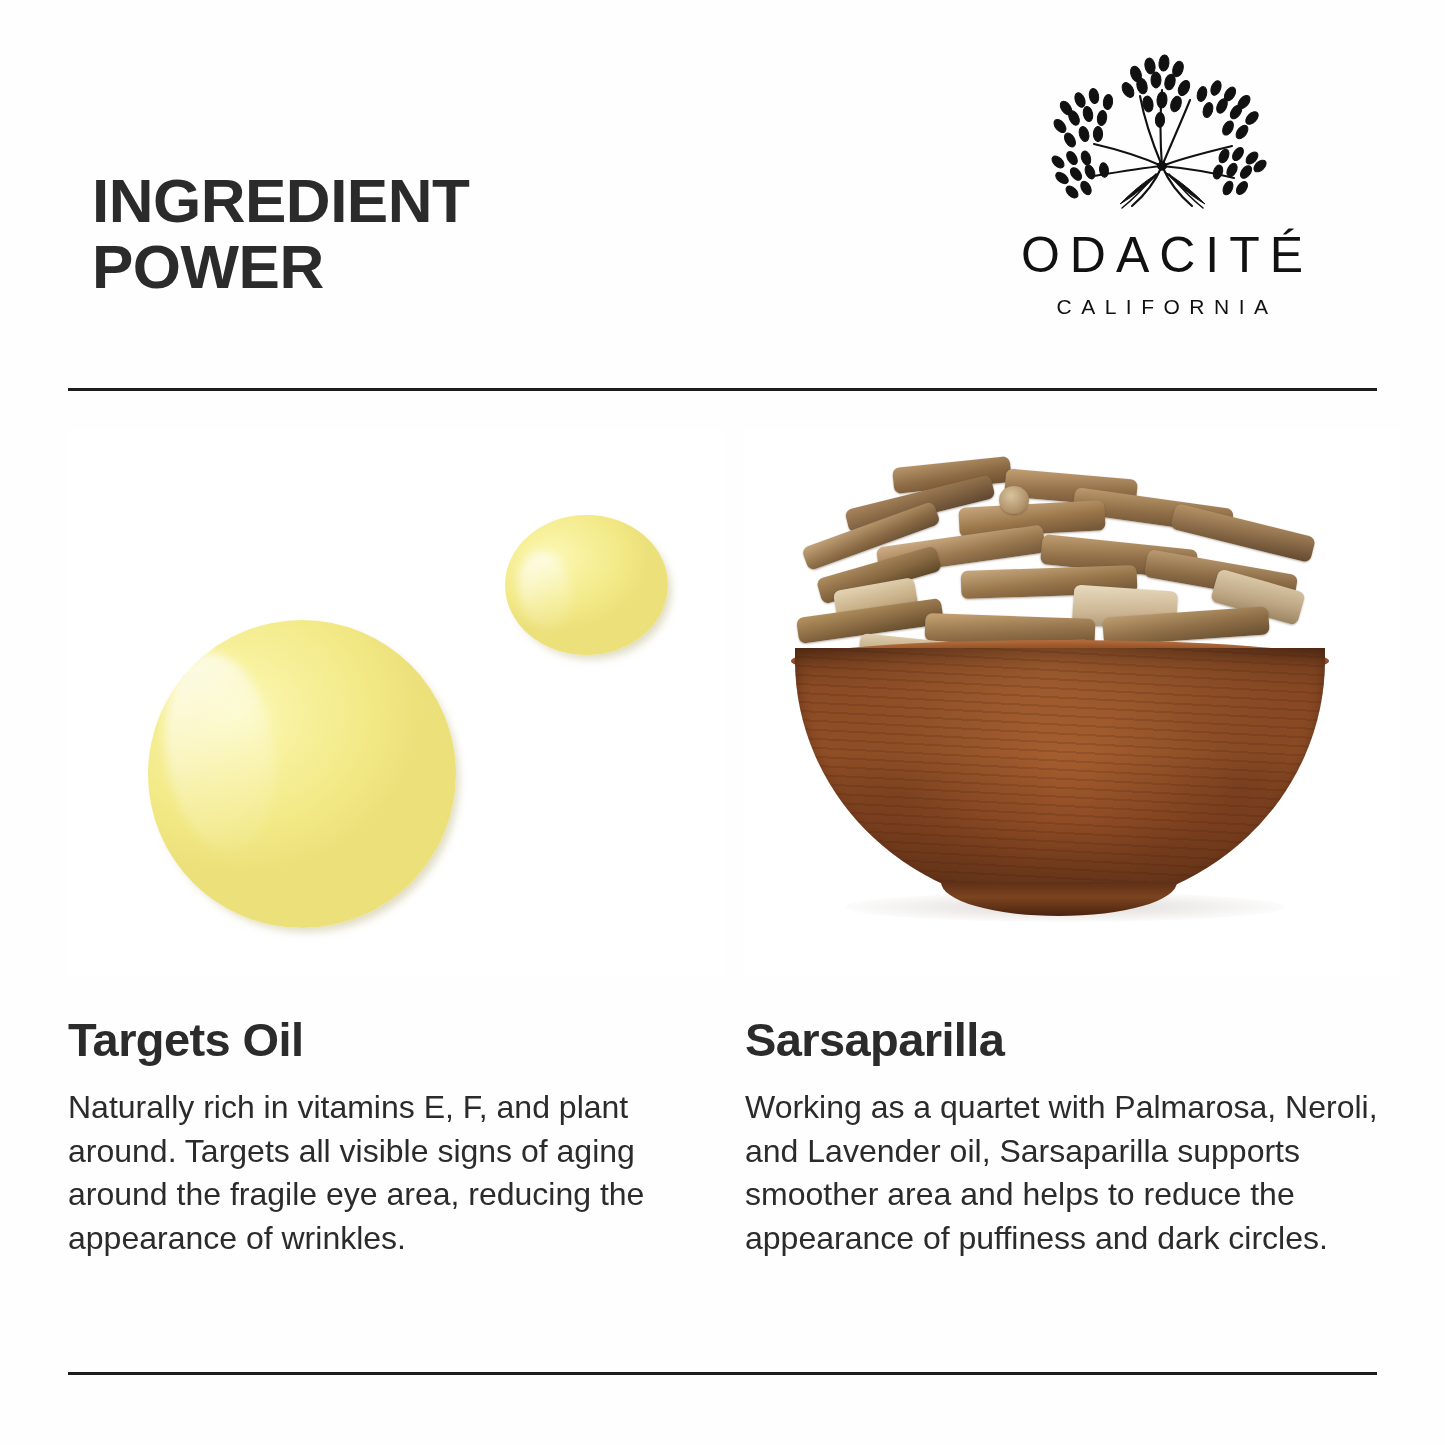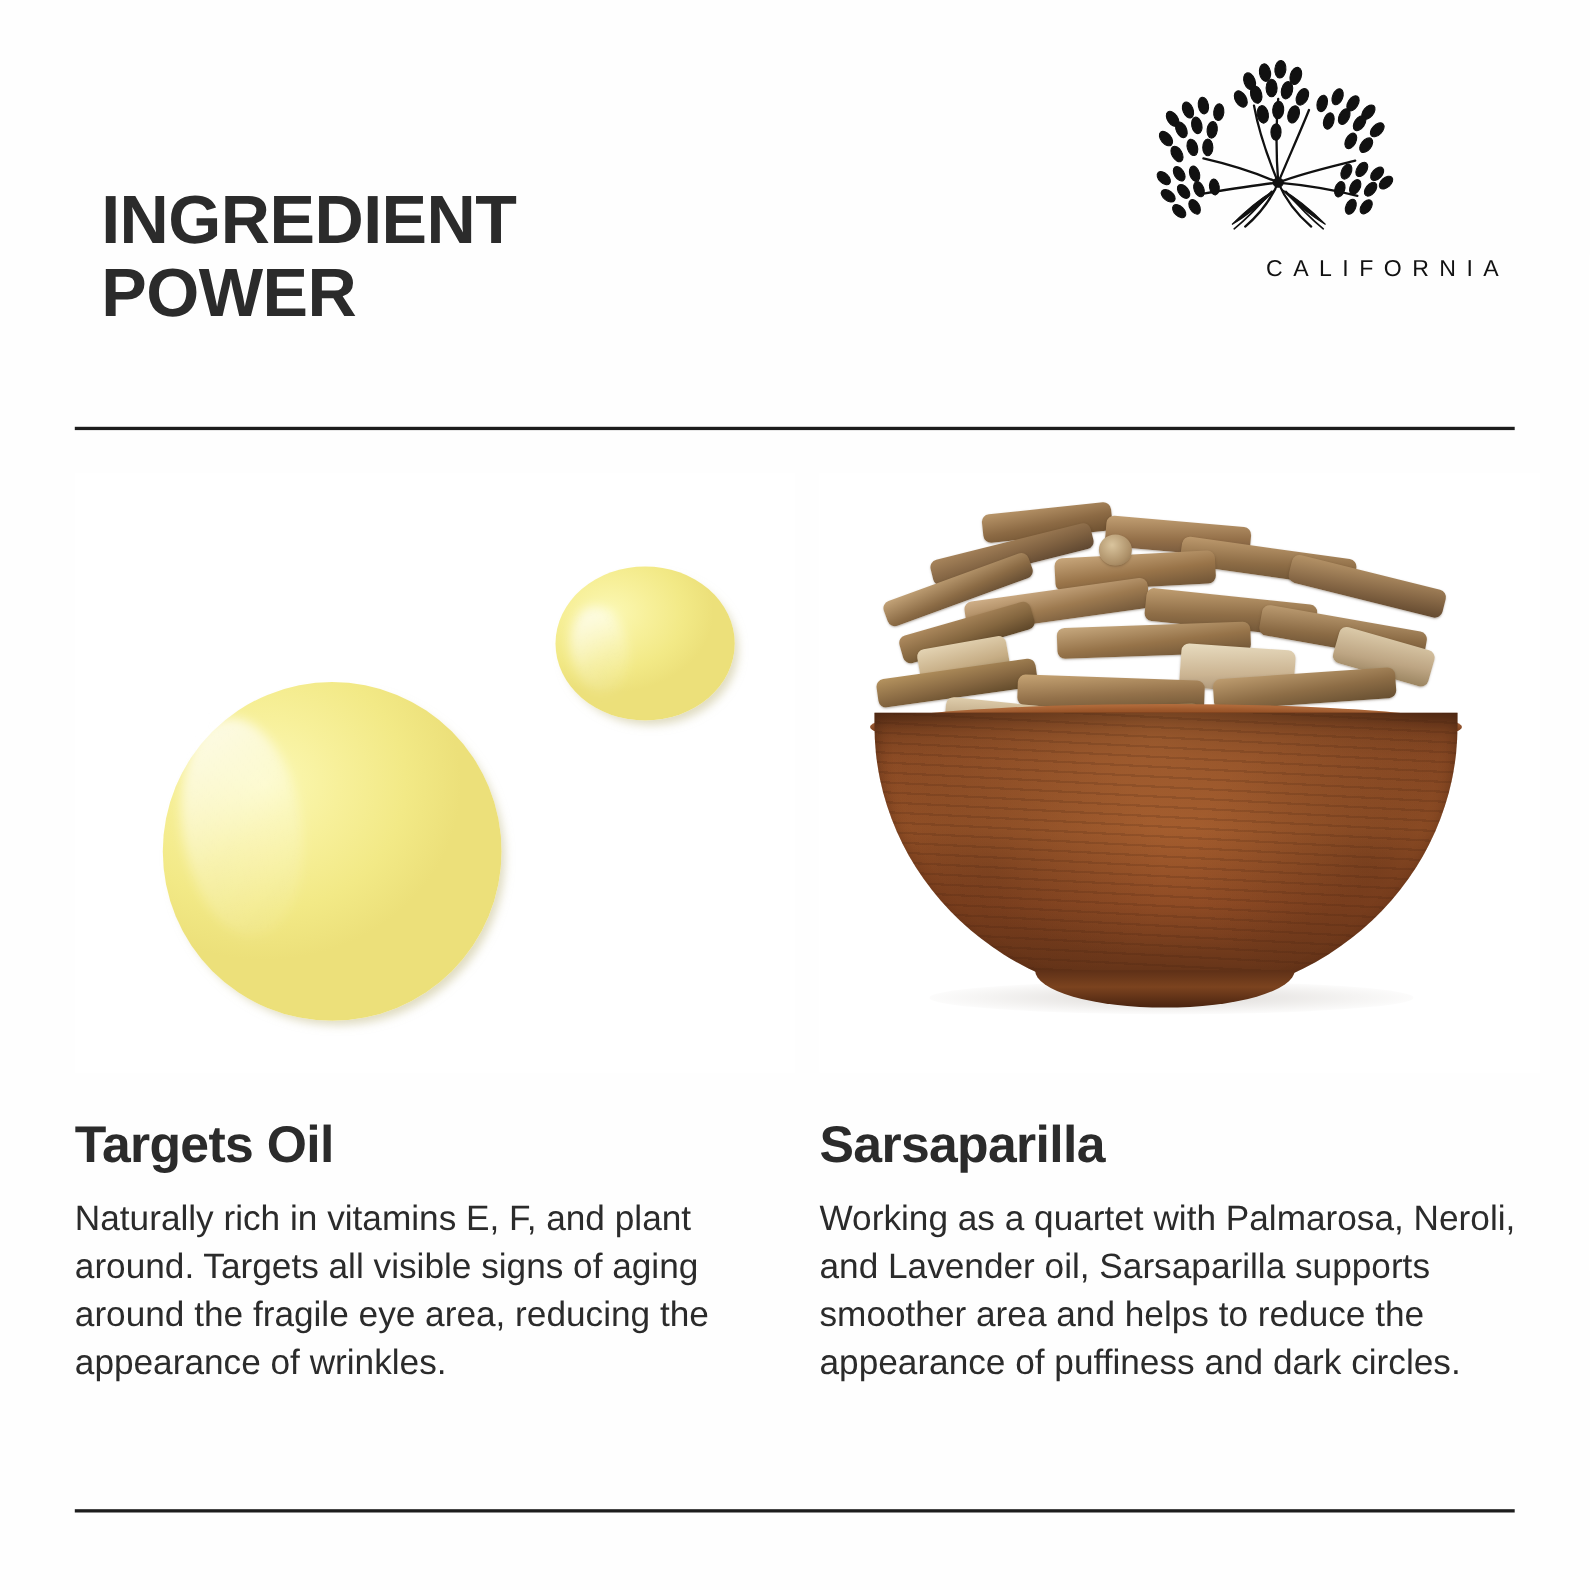--- a/index.html
+++ b/index.html
@@ -67,21 +67,20 @@
     padding-left: 10px;
   }
   .brand-sub {
     margin-top: 16px;
     font-size: 21px;
     font-weight: 400;
     letter-spacing: 9.5px;
     color: #111111;
     line-height: 1;
     padding-left: 10px;
-    text-align: right;
   }
 
   .divider {
     position: absolute;
     left: 68px;
     width: 1309px;
     height: 3px;
     background: #1d1d1d;
   }
   .divider-top { top: 388px; }
@@ -328,20 +327,21 @@
             <ellipse cx="220" cy="112" rx="4.4" ry="7.2" transform="rotate(44 220 112)"></ellipse>
             <ellipse cx="186" cy="126" rx="4.4" ry="7.2" transform="rotate(18 186 126)"></ellipse>
             <ellipse cx="200" cy="124" rx="4.4" ry="7.2" transform="rotate(28 200 124)"></ellipse>
             <ellipse cx="214" cy="126" rx="4.4" ry="7.2" transform="rotate(38 214 126)"></ellipse>
             <ellipse cx="228" cy="120" rx="4.4" ry="7.2" transform="rotate(48 228 120)"></ellipse>
             <ellipse cx="196" cy="142" rx="4.4" ry="7.2" transform="rotate(24 196 142)"></ellipse>
             <ellipse cx="210" cy="142" rx="4.4" ry="7.2" transform="rotate(36 210 142)"></ellipse>
           </g>
         </g>
       </svg>
+      <div class="brand-name">ODACITÉ</div>
       <div class="brand-sub">CALIFORNIA</div>
     </div>
   </div>
 
   <div class="divider divider-top"></div>
 
   <div class="columns">
 
     <div class="col col-left">
       <div class="media">

